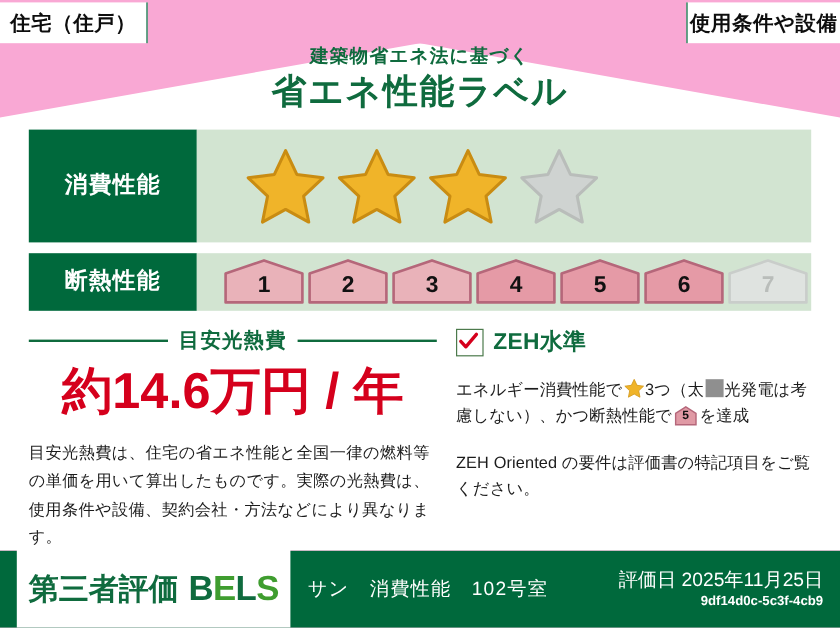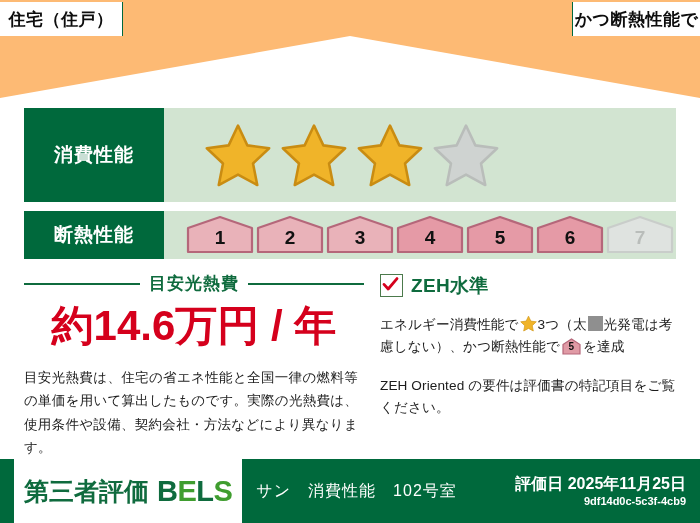--- a/index.html
+++ b/index.html
@@ -2,21 +2,21 @@
 <html><head>
 <meta charset="utf-8">
 <style>
   html,body{margin:0;padding:0;}
   body{
     width:700px;height:523px;overflow:hidden;
     background:#00693c;
     font-family:"Liberation Sans","DejaVu Sans",sans-serif;
     -webkit-font-smoothing:antialiased;
   }
-  .label-root{position:relative;width:700px;height:523px;background:#fdba74;}
+  .label-root{position:relative;width:700px;height:523px;background:#f9a8d4;}
 
   
   .corner-tag{
     position:absolute;top:2px;background:#ffffff;
     color:#0d0d0d;font-weight:bold;font-size:17px;
     display:flex;align-items:center;justify-content:center;
     letter-spacing:0.5px;
   }
   .tag-left{left:0px;width:122px;height:34px;border-right:1px solid #00693c;}
   .tag-right{right:0px;width:127px;height:34px;border-left:1px solid #00693c;}
@@ -135,42 +135,46 @@
   .bels-word .b1{color:#0f6b3e;}
   .bels-word .b2{color:#3f9d2f;}
   .bels-word .b3{color:#0f6b3e;}
   .bels-word .b4{color:#3f9d2f;}
   .building-name{
     color:#ffffff;font-size:16px;margin-left:14px;letter-spacing:1px;font-weight:normal;
   }
   .eval-block{
     margin-left:auto;margin-right:14px;text-align:right;color:#ffffff;
   }
-  .eval-date{font-size:16px;font-weight:bold;letter-spacing:0px;line-height:1.15;}
+  .eval-date{font-size:16px;font-weight:normal;letter-spacing:0px;line-height:1.15;}
   .eval-id{font-size:11px;font-weight:bold;letter-spacing:0px;margin-top:2px;text-align:right;}
 
   
   .white-foot{
     position:absolute;left:0;bottom:64px;width:700px;height:0px;background:#fff;
   }
 </style>
 </head>
 <body>
 
 <div class="label-root">
 
   <div class="corner-tag tag-left">
     <span>住宅（住戸）</span>
   </div>
   <div class="corner-tag tag-right">
-    <span>かつ断熱性能で</span>
+    <span>使用条件や設備</span>
   </div>
 
   <div class="house-white"></div>
 
+  <div class="roof-title">
+    <div class="roof-sub">建築物省エネ法に基づく</div>
+    <div class="roof-main">省エネ性能ラベル</div>
+  </div>
 
   <div class="content">
 
     <div class="perf-row row-energy">
       <div class="perf-label">
         <span>消費性能</span>
       </div>
       <div class="perf-value">
         <div class="stars" id="stars-holder">
             <svg class="star" viewBox="0 0 24 24">

